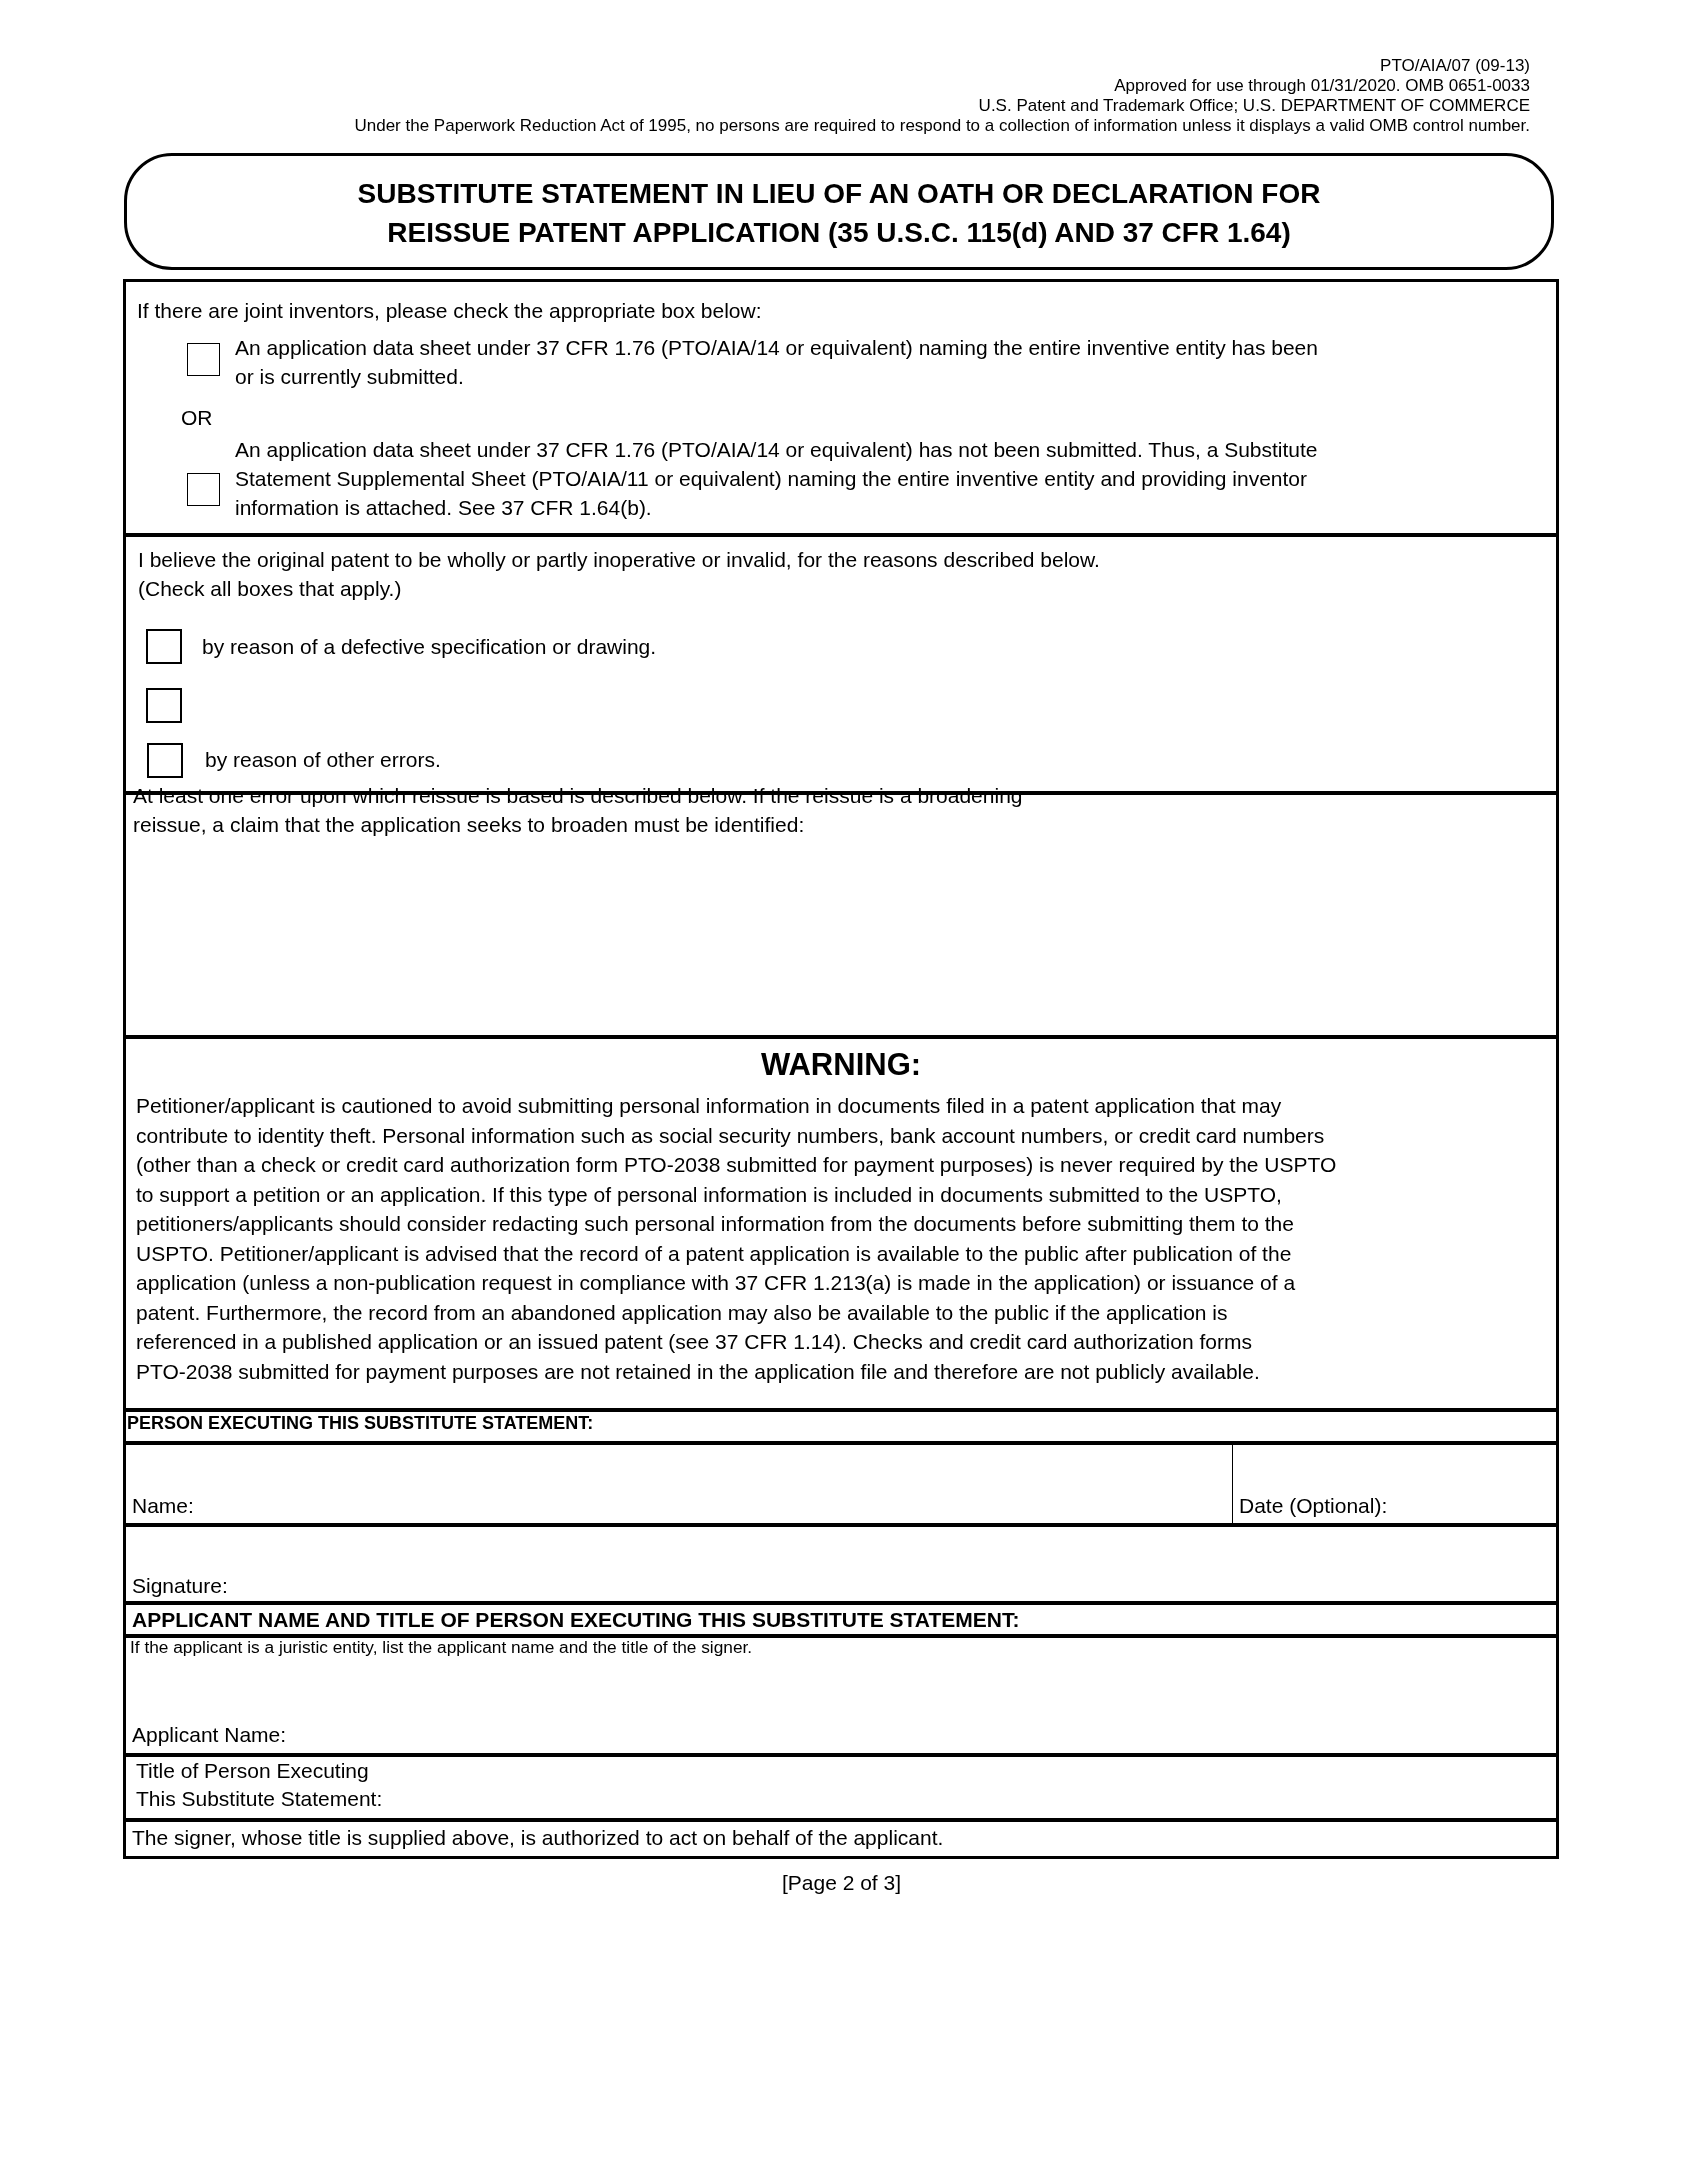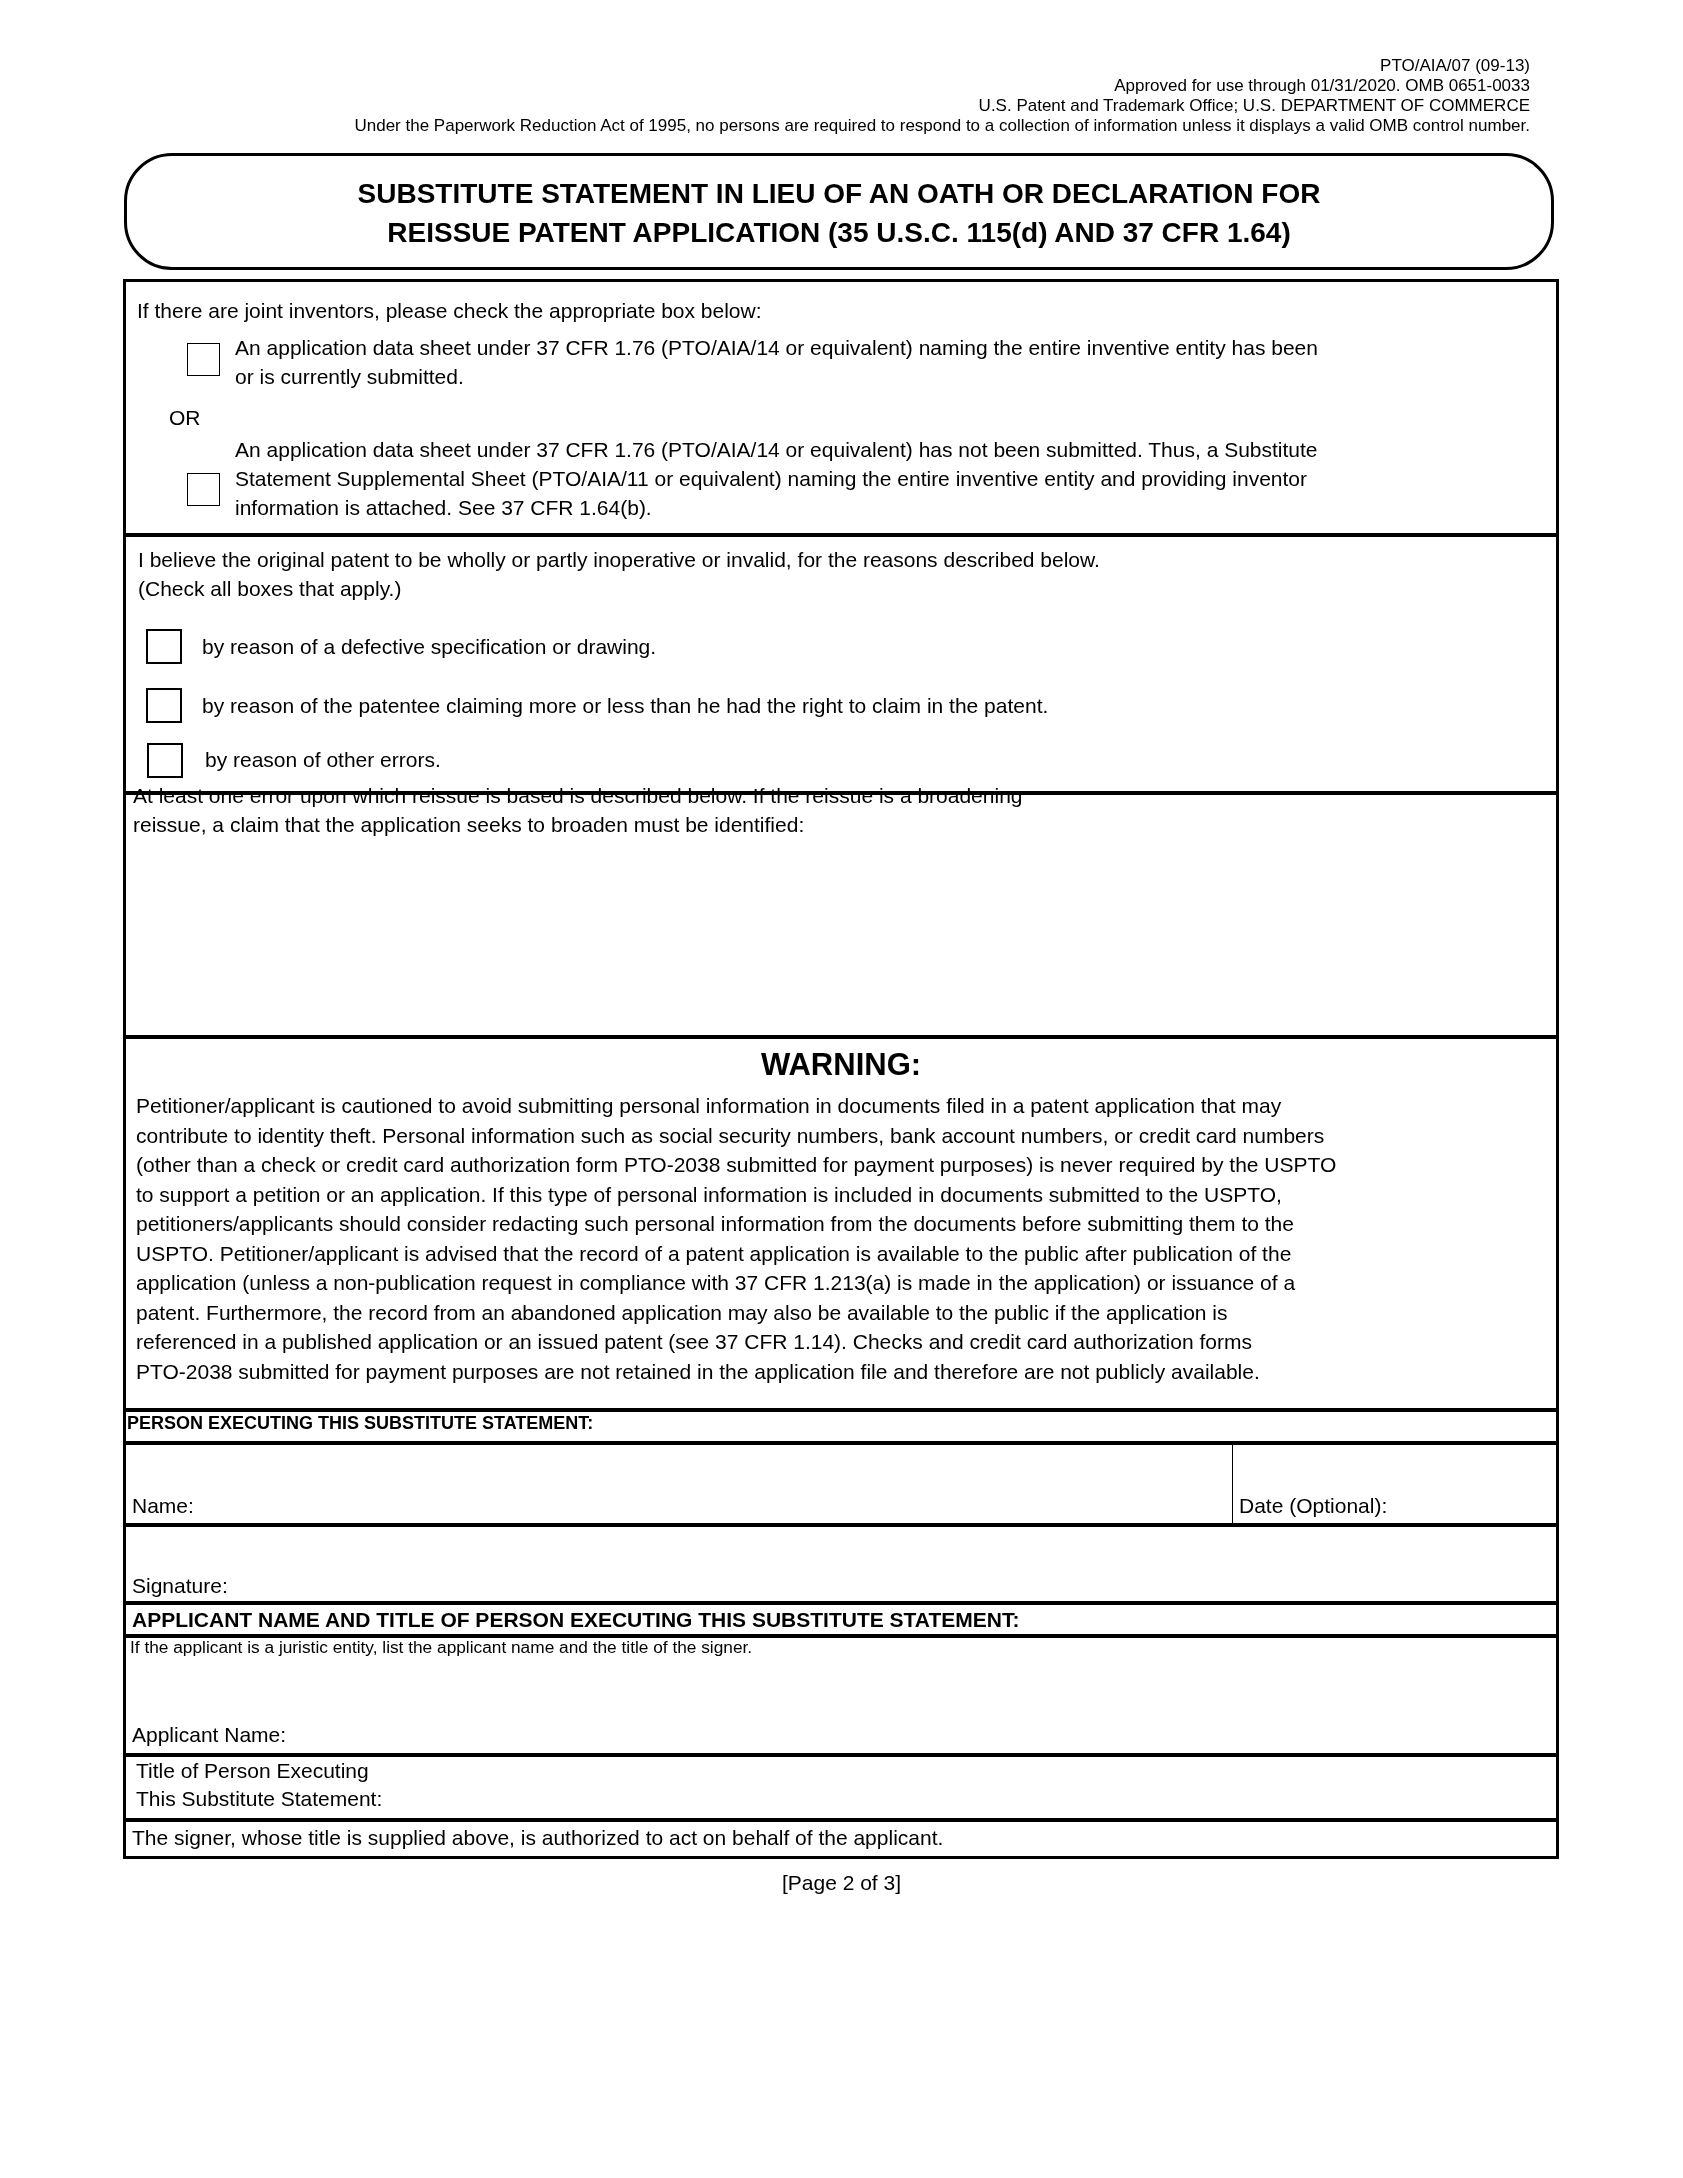--- a/index.html
+++ b/index.html
@@ -34,35 +34,34 @@
   <div class="title-line" style="top:61px;">REISSUE PATENT APPLICATION (35  U.S.C. 115(d) AND 37 CFR 1.64)</div>
 </div>
 
 <div id="form">
 
   <div class="row" style="top:0; height:253px;">
     <div class="txt" style="left:11px; top:14px;text-align:right;">If there are joint inventors, please check the appropriate box below:</div>
     <div class="cb" style="left:61px; top:61px;"></div>
     <div class="txt" style="left:109px; top:51px;">An application data sheet under 37 CFR 1.76 (PTO/AIA/14 or equivalent) naming the entire inventive entity has been</div>
     <div class="txt" style="left:109px; top:80px;">or is currently submitted.</div>
-    <div class="txt" style="left:43px; top:121px;">OR</div>
+    <div class="txt" style="left:55px; top:121px;">OR</div>
     <div class="cb" style="left:61px; top:191px;"></div>
     <div class="txt" style="left:109px; top:153px;">An application data sheet under 37 CFR 1.76 (PTO/AIA/14 or equivalent) has not been submitted. Thus, a Substitute</div>
     <div class="txt" style="left:109px; top:182px;">Statement Supplemental Sheet (PTO/AIA/11 or equivalent) naming the entire inventive entity and providing inventor</div>
     <div class="txt" style="left:109px; top:211px;">information is attached. See 37 CFR 1.64(b).</div>
   </div>
   <div class="hline" style="top:251px;"></div>
 
   <div class="row" style="top:255px; height:255px;padding-left:28px;">
     <div class="txt" style="left:12px; top:8px;">I believe the original patent to be wholly or partly inoperative or invalid, for the reasons described below.</div>
     <div class="txt" style="left:12px; top:37px;">(Check all boxes that apply.)</div>
     <div class="cb2" style="left:20px; top:92px;"></div>
     <div class="txt" style="left:76px; top:95px;">by reason of a defective specification or drawing.</div>
     <div class="cb2" style="left:20px; top:151px;"></div>
-    <div class="txt" style="left:76px; top:154px;">by reason of the patentee claiming more or less than he had the right to claim in the patent.</div>
     <div class="cb2" style="left:21px; top:206px;"></div>
     <div class="txt" style="left:79px; top:208px;">by reason of other errors.</div>
   </div>
   <div class="hline" style="top:509px;"></div>
 
   <div class="row" style="top:500px; height:242px;">
     <div class="txt" style="left:7px; top:-1px;">At least one error upon which reissue is based is described below. If the reissue is a broadening</div>
     <div class="txt" style="left:7px; top:28px;">reissue, a claim that the application seeks to broaden must be identified:</div>
     <textarea class="field" style="left: 7px; top: 63px; width: 1406px; height: 168px; resize: none;" value=""></textarea>
   </div>

